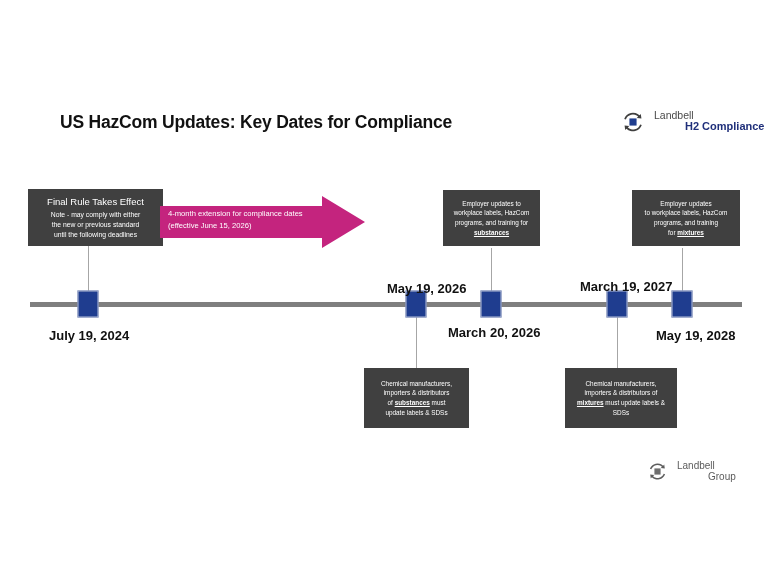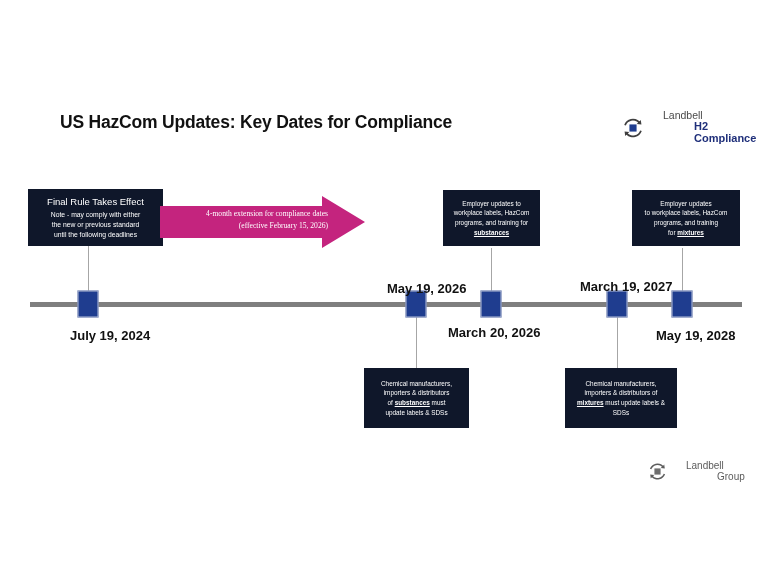--- a/index.html
+++ b/index.html
@@ -31,21 +31,21 @@
     letter-spacing: -0.2px;
     color: #111111;
     white-space: nowrap;
   }
 
   
   .logo {
     position: absolute;
     display: flex;
     align-items: center;
-    gap: 19px;
+    gap: 10px;
   }
   .logo-top { left: 622px; top: 110px; }
   .logo-bottom { left: 648px; top: 461px; }
   .logo-mark { width: 22px; height: 22px; flex: 0 0 auto; }
   .logo-bottom .logo-mark { width: 19px; height: 19px; }
   .logo-text {
     display: flex;
     flex-direction: column;
     line-height: 1.08;
   }
@@ -96,21 +96,21 @@
     position: absolute;
     font-size: 13px;
     font-weight: bold;
     color: #111111;
     white-space: nowrap;
   }
 
   
   .box {
     position: absolute;
-    background: #0f172a;
+    background: #404040;
     color: #ffffff;
     box-sizing: border-box;
     display: flex;
     flex-direction: column;
     align-items: center;
     justify-content: center;
     text-align: center;
     padding: 5px 6px;
   }
   .box .head {
@@ -136,25 +136,24 @@
     top: 196px;
     width: 205px;
     height: 52px;
   }
   .arrow-banner svg { display: block; }
   .arrow-text {
     position: absolute;
     left: 8px;
     top: 12px;
     width: 160px;
-    text-align: right;
+    text-align: left;
     color: #ffffff;
     font-size: 7.6px;
     line-height: 1.55;
-    font-family: Liberation Serif, serif;
   }
 </style>
 </head>
 <body>
 
 <div class="slide">
 
   <div class="title">US HazCom Updates: Key Dates for Compliance</div>
 
   <div class="logo logo-top">
@@ -192,42 +191,42 @@
   <div class="connector" style="left:491px; top:248px; height:56px;"></div>
   <div class="connector" style="left:617px; top:304px; height:64px;"></div>
   <div class="connector" style="left:682px; top:248px; height:56px;"></div>
 
   <div class="marker" style="left:88px;"></div>
   <div class="marker" style="left:416px;"></div>
   <div class="marker" style="left:491px;"></div>
   <div class="marker" style="left:617px;"></div>
   <div class="marker" style="left:682px;"></div>
 
-  <div class="date-label" style="left:70px; top:328px;">July 19, 2024</div>
+  <div class="date-label" style="left:49px; top:328px;">July 19, 2024</div>
   <div class="date-label" style="left:387px; top:281px;">May 19, 2026</div>
   <div class="date-label" style="left:448px; top:325px;">March 20, 2026</div>
   <div class="date-label" style="left:580px; top:279px;">March 19, 2027</div>
   <div class="date-label" style="left:656px; top:328px;">May 19, 2028</div>
 
   <div class="box" style="left:28px; top:189px; width:135px; height:57px;">
     <div class="head">Final Rule Takes Effect</div>
     <div class="body">
       <span>Note - may comply with either</span><br>
       <span>the new or previous standard</span><br>
       <span>until the following deadlines</span>
     </div>
   </div>
 
   <div class="arrow-banner">
     <svg width="205" height="52" viewBox="0 0 205 52">
       <path d="M0 10 L162 10 L162 0 L205 26 L162 52 L162 42 L0 42 Z" fill="#C4247E"></path>
     </svg>
     <div class="arrow-text">
       <span>4-month extension for compliance dates</span><br>
-      <span>(effective February 15, 2026)</span>
+      <span>(effective June 15, 2026)</span>
     </div>
   </div>
 
   <div class="box" style="left:443px; top:190px; width:97px; height:56px;">
     <div class="body-mid">
       <span>Employer updates to</span><br>
       <span>workplace labels, HazCom</span><br>
       <span>programs, and training for</span><br>
       <span class="u">substances</span>
     </div>

